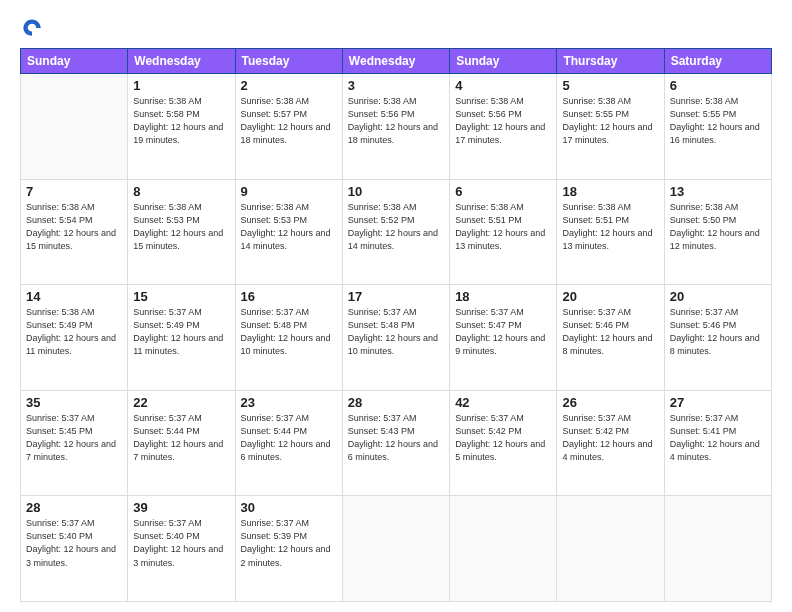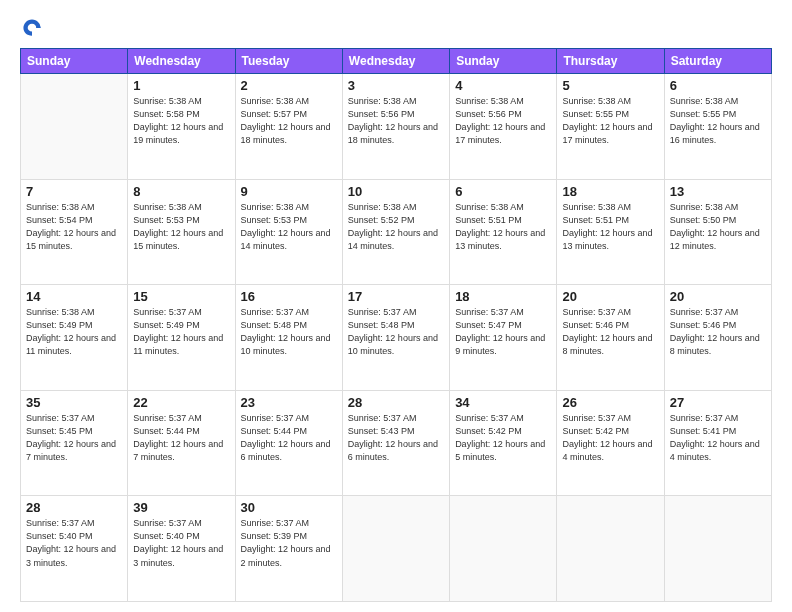--- a/index.html
+++ b/index.html
@@ -232,21 +232,21 @@
           </td>
           <td>
             <span class="day-number">23</span>
             <div class="day-info">Sunrise: 5:37 AM<br>Sunset: 5:44 PM<br>Daylight: 12 hours and 6 minutes.</div>
           </td>
           <td>
             <span class="day-number">28</span>
             <div class="day-info">Sunrise: 5:37 AM<br>Sunset: 5:43 PM<br>Daylight: 12 hours and 6 minutes.</div>
           </td>
           <td>
-            <span class="day-number">34</span>
+            <span class="day-number">42</span>
             <div class="day-info">Sunrise: 5:37 AM<br>Sunset: 5:42 PM<br>Daylight: 12 hours and 5 minutes.</div>
           </td>
           <td>
             <span class="day-number">26</span>
             <div class="day-info">Sunrise: 5:37 AM<br>Sunset: 5:42 PM<br>Daylight: 12 hours and 4 minutes.</div>
           </td>
           <td>
             <span class="day-number">27</span>
             <div class="day-info">Sunrise: 5:37 AM<br>Sunset: 5:41 PM<br>Daylight: 12 hours and 4 minutes.</div>
           </td>

